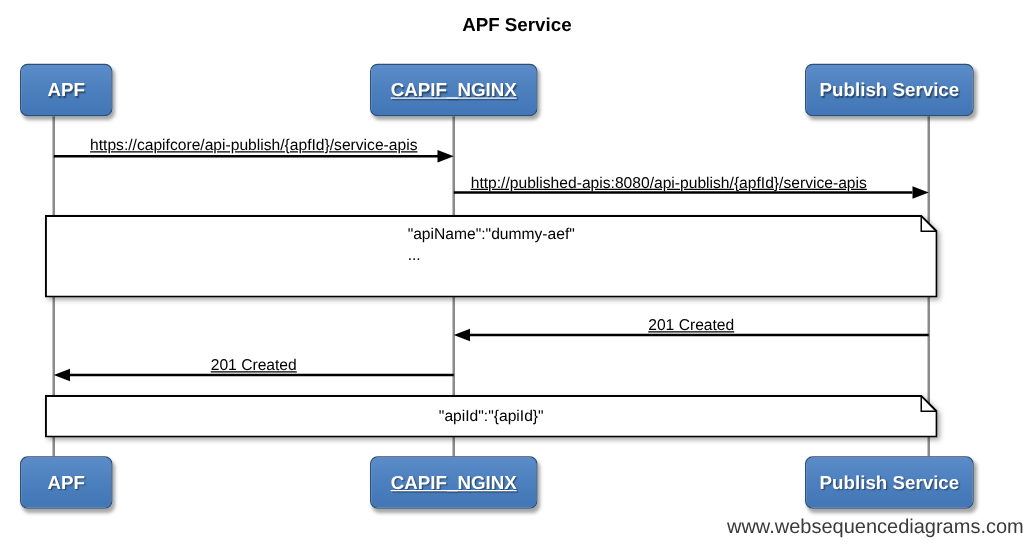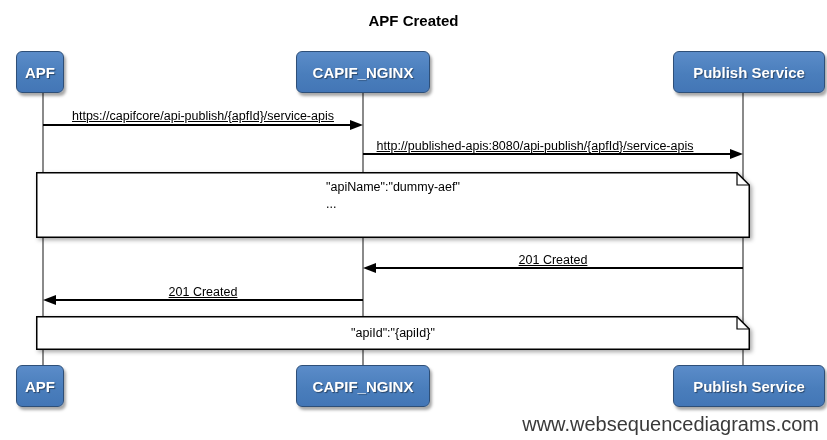--- a/index.html
+++ b/index.html
@@ -42,23 +42,23 @@
     display: flex;
     align-items: center;
     justify-content: center;
     text-shadow: 1px 1px 1px rgba(0,0,0,0.45);
     box-shadow: 2px 3px 3px rgba(0,0,0,0.35);
     z-index: 4;
     white-space: nowrap;
   }
   .actor.top { top: 51px; }
   .actor.bottom { top: 365px; }
-  .actor.apf { left: 16px; width: 48px; }
-  .actor.capif { left: 296px; width: 134px; }
-  .actor.publish { left: 673px; width: 152px; }
+  .actor.apf { left: 16px; width: 74px; }
+  .actor.capif { left: 296px; width: 134px; text-decoration: underline; }
+  .actor.publish { left: 644px; width: 135px; }
   .lifeline {
     position: absolute;
     top: 93px;
     height: 272px;
     width: 1.5px;
     background: var(--lifeline);
     z-index: 1;
   }
   .lifeline.l-apf { left: 42px; }
   .lifeline.l-capif { left: 362px; }
@@ -118,32 +118,32 @@
     line-height: 16.5px;
   }
   .note1 { top: 172px; height: 66px; }
   .note1 .note-text { padding-top: 7px; }
   .note2 { top: 316px; height: 34px; }
   .note2 .note-text { padding-top: 9px; }
   .watermark {
     position: absolute;
     right: 8px;
     top: 413px;
-    font-size: 20px;
+    font-size: 16px;
     color: var(--watermark);
     z-index: 5;
     white-space: nowrap;
   }
 </style>
 </head>
 <body>
 
 <div id="diagram">
 
-  <div class="title">APF Created</div>
+  <div class="title">APF Service</div>
 
   <div class="lifeline l-apf"></div>
   <div class="lifeline l-capif"></div>
   <div class="lifeline l-publish"></div>
 
   <div class="actor top apf">
     <span>APF</span>
   </div>
   <div class="actor top capif">
     <span>CAPIF_NGINX</span>

